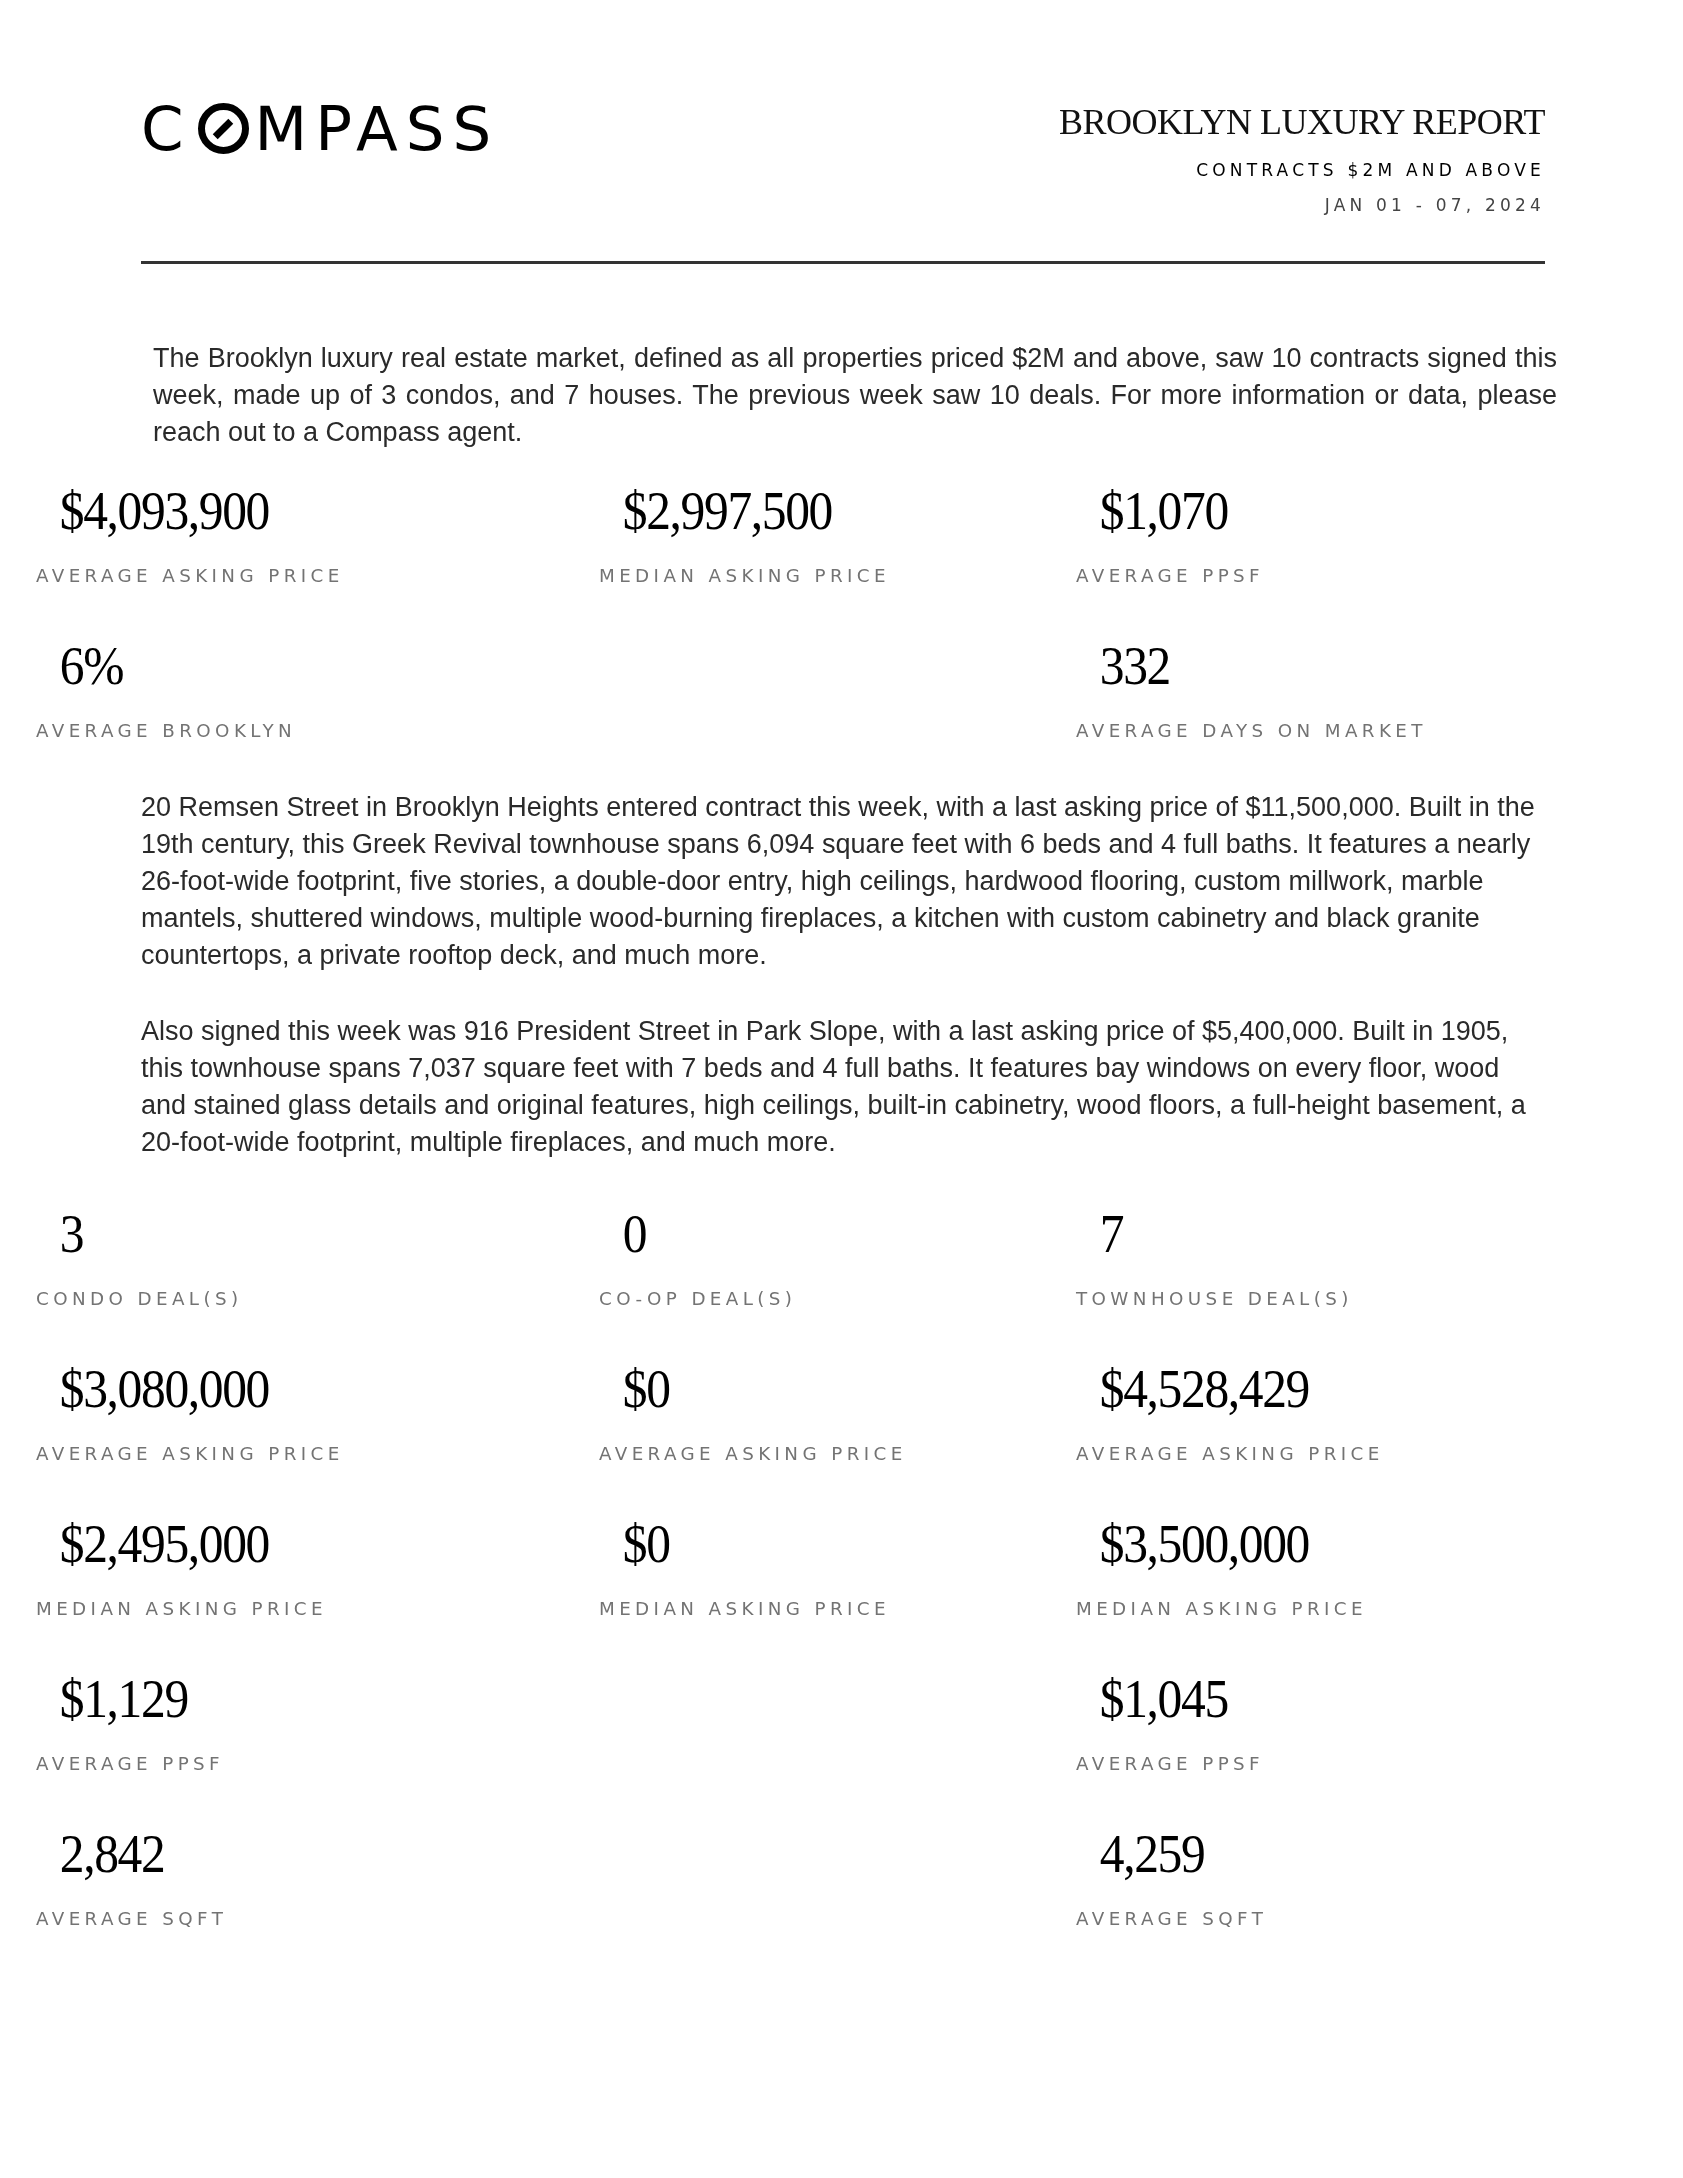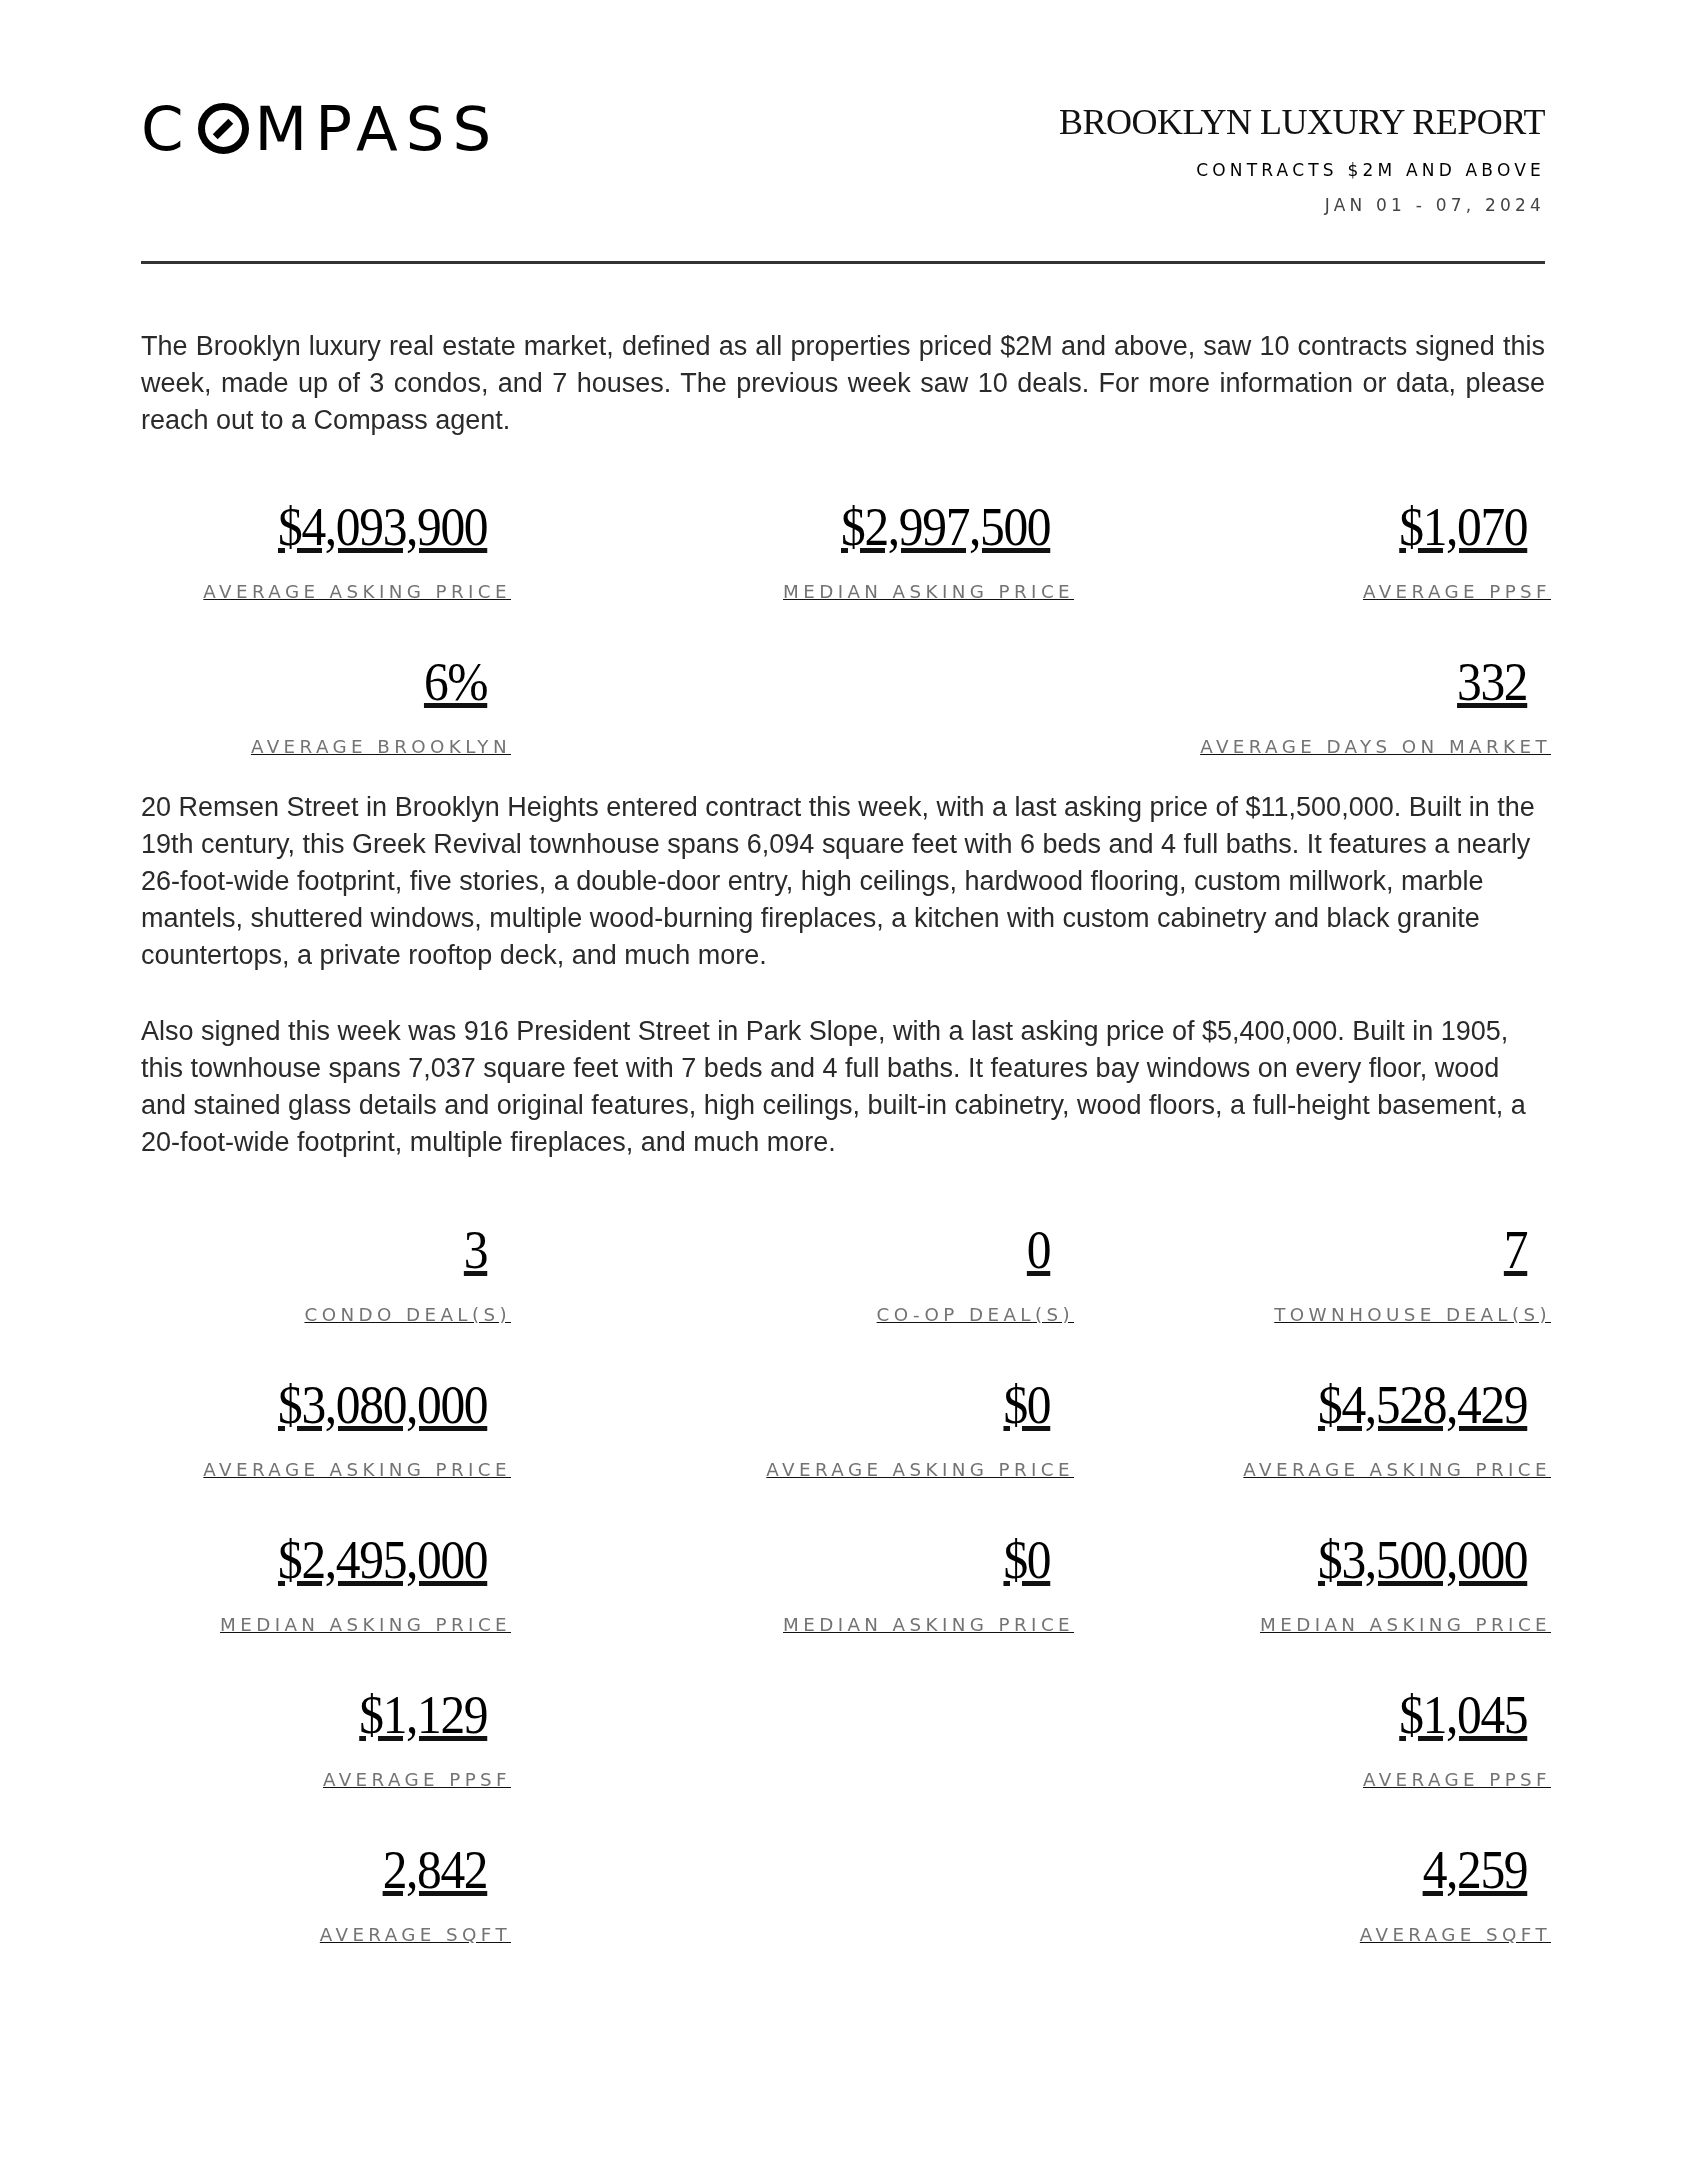--- a/index.html
+++ b/index.html
@@ -22,21 +22,21 @@
   
   .para { position: absolute; left: 0; width: 1404px; font-family: "Liberation Sans", sans-serif; font-size: 27px; line-height: 37px; color: #2a2a2a; }
   .para.justify { text-align: justify; }
   .p1 { top: 328px; }
   .p2 { top: 789px; }
   .p3 { top: 1013px; }
 
   
   .stats { position: absolute; left: 0; width: 1404px; }
   .stat-row { position: relative; height: 155px; }
-  .stat { position: absolute; top: 16px; width: 475px; text-align: right; text-decoration: underline; }
+  .stat { position: absolute; top: 0; width: 475px; text-align: left; }
   .stat.c0 { left: 133px; margin-left: -238px; }
   .stat.c1 { left: 696px; margin-left: -238px; }
   .stat.c2 { left: 1173px; margin-left: -238px; }
   .stat-value { font-family: "Liberation Serif", serif; font-size: 55px; line-height: 63px; color: #000; letter-spacing: -1.5px; transform: scaleX(0.9); }
   .stat-label { font-family: "DejaVu Sans", sans-serif; font-size: 18.3px; letter-spacing: 4.4px; color: #737373; margin-top: 22px; line-height: 24px; }
 
   .stats-top { top: 479px; }
   .stats-bottom { top: 1202px; }
 </style>
 </head>
@@ -53,21 +53,21 @@
   </div>
 
   <div class="report-head">
     <div class="report-title">BROOKLYN LUXURY REPORT</div>
     <div class="report-sub">CONTRACTS $2M AND ABOVE</div>
     <div class="report-date">JAN 01 - 07, 2024</div>
   </div>
 
   <div class="divider"></div>
 
-  <p class="para justify p1" style="margin:0">The Brooklyn luxury real estate market, defined as all properties priced $2M and above, saw 10 contracts signed this week, made up of 3 condos, and 7 houses. The previous week saw 10 deals. For more information or data, please reach out to a Compass agent.</p>
+  <p class="para justify p1" style="margin:12px">The Brooklyn luxury real estate market, defined as all properties priced $2M and above, saw 10 contracts signed this week, made up of 3 condos, and 7 houses. The previous week saw 10 deals. For more information or data, please reach out to a Compass agent.</p>
 
   <div class="stats stats-top">
     <div class="stat-row">
       <div class="stat c0">
         <div class="stat-value">$4,093,900</div>
         <div class="stat-label">AVERAGE ASKING PRICE</div>
       </div>
       <div class="stat c1">
         <div class="stat-value">$2,997,500</div>
         <div class="stat-label">MEDIAN ASKING PRICE</div>

